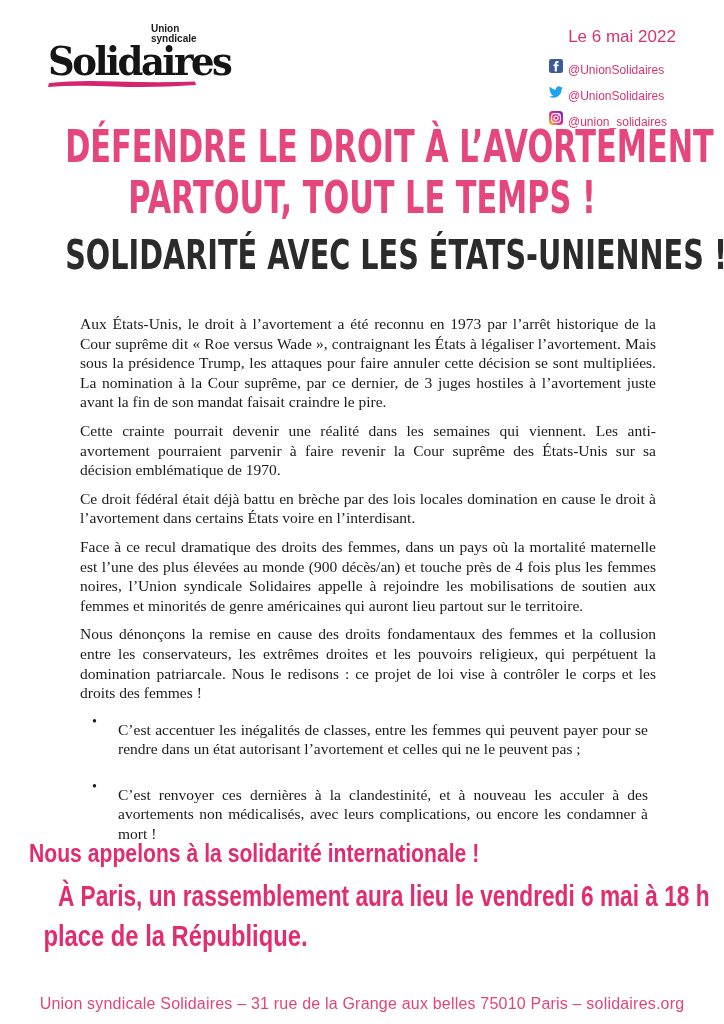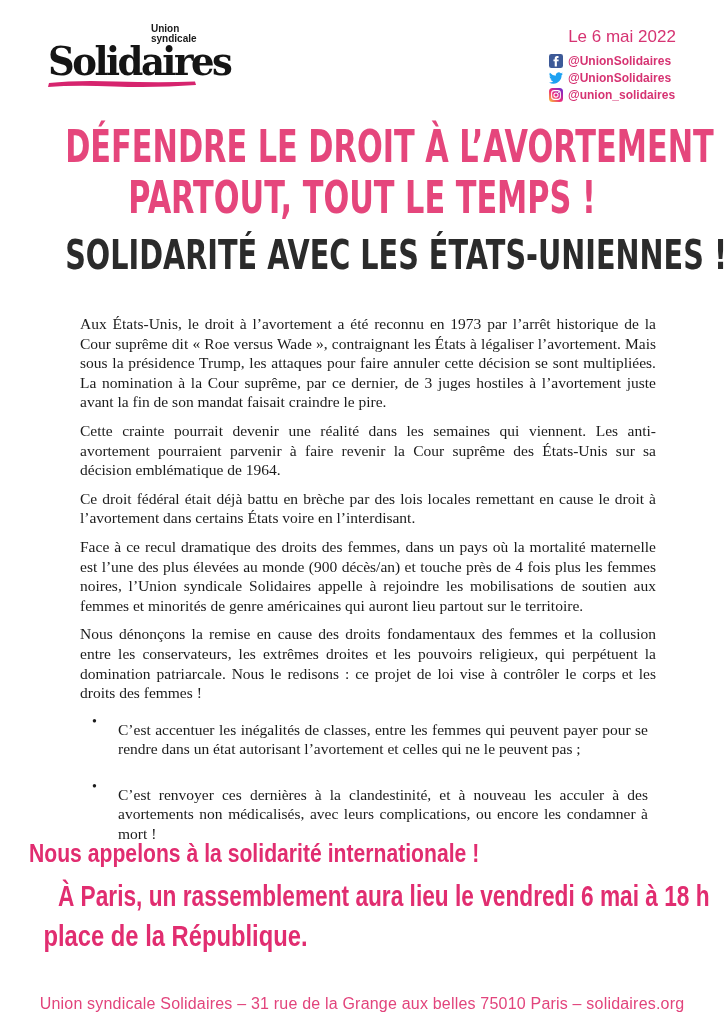--- a/index.html
+++ b/index.html
@@ -64,25 +64,26 @@
     margin-bottom: 7px;
   }
   .social-row {
     display: flex;
     align-items: center;
     gap: 5px;
     margin: 3px 0 3px 7px;
     cursor: pointer;
   }
   .social-row .handle {
-    font-weight: bold;
+    font-weight: normal;
     font-size: 12px;
     color: #d63372;
     letter-spacing: 0;
     white-space: nowrap;
+    margin-top: 9px;
   }
   .social-icon { width: 14px; height: 14px; flex: 0 0 14px; display: block; }
 
   
   .headline { position: absolute; top: 122px; left: 0; width: 724px; text-align: center; }
   .headline-pink-line {
     font-family: "DejaVu Sans", sans-serif;
     font-weight: bold;
     font-size: 37px;
     line-height: 51px;
@@ -224,22 +225,22 @@
   </div>
 
   <div class="headline">
     <div class="headline-pink-line">DÉFENDRE LE DROIT À L’AVORTEMENT</div>
     <div class="headline-pink-line">PARTOUT, TOUT LE TEMPS !</div>
     <div class="headline-black-line">SOLIDARITÉ AVEC LES ÉTATS-UNIENNES !</div>
   </div>
 
   <div class="body-copy">
     <p>Aux États-Unis, le droit à l’avortement a été reconnu en 1973 par l’arrêt historique de la Cour suprême dit « Roe versus Wade », contraignant les États à légaliser l’avortement. Mais sous la présidence Trump, les attaques pour faire annuler cette décision se sont multipliées. La nomination à la Cour suprême, par ce dernier, de 3 juges hostiles à l’avortement juste avant la fin de son mandat faisait craindre le pire.</p>
-    <p>Cette crainte pourrait devenir une réalité dans les semaines qui viennent. Les anti-avortement pourraient parvenir à faire revenir la Cour suprême des États-Unis sur sa décision emblématique de 1964.</p>
-    <p>Ce droit fédéral était déjà battu en brèche par des lois locales remettant en cause le droit à l’avortement dans certains États voire en l’interdisant.</p>
+    <p>Cette crainte pourrait devenir une réalité dans les semaines qui viennent. Les anti-avortement pourraient parvenir à faire revenir la Cour suprême des États-Unis sur sa décision emblématique de 1970.</p>
+    <p>Ce droit fédéral était déjà battu en brèche par des lois locales domination en cause le droit à l’avortement dans certains États voire en l’interdisant.</p>
     <p>Face à ce recul dramatique des droits des femmes, dans un pays où la mortalité maternelle est l’une des plus élevées au monde (900 décès/an) et touche près de 4 fois plus les femmes noires, l’Union syndicale Solidaires appelle à rejoindre les mobilisations de soutien aux femmes et minorités de genre américaines qui auront lieu partout sur le territoire.</p>
     <p>Nous dénonçons la remise en cause des droits fondamentaux des femmes et la collusion entre les conservateurs, les extrêmes droites et les pouvoirs religieux, qui  perpétuent la domination patriarcale. Nous le redisons : ce projet de loi vise à contrôler le corps et les droits des femmes !</p>
 
     <div class="bullet-item">
       <span class="bullet-dot">•</span>
       <p class="bullet-text">C’est accentuer les inégalités de classes, entre les femmes qui peuvent payer pour se rendre dans un état autorisant l’avortement et celles qui ne le peuvent pas ;</p>
     </div>
     <div class="bullet-item">
       <span class="bullet-dot">•</span>
       <p class="bullet-text">C’est renvoyer ces dernières à la clandestinité, et à nouveau les acculer à des avortements non médicalisés, avec leurs complications, ou encore les condamner à mort !</p>

